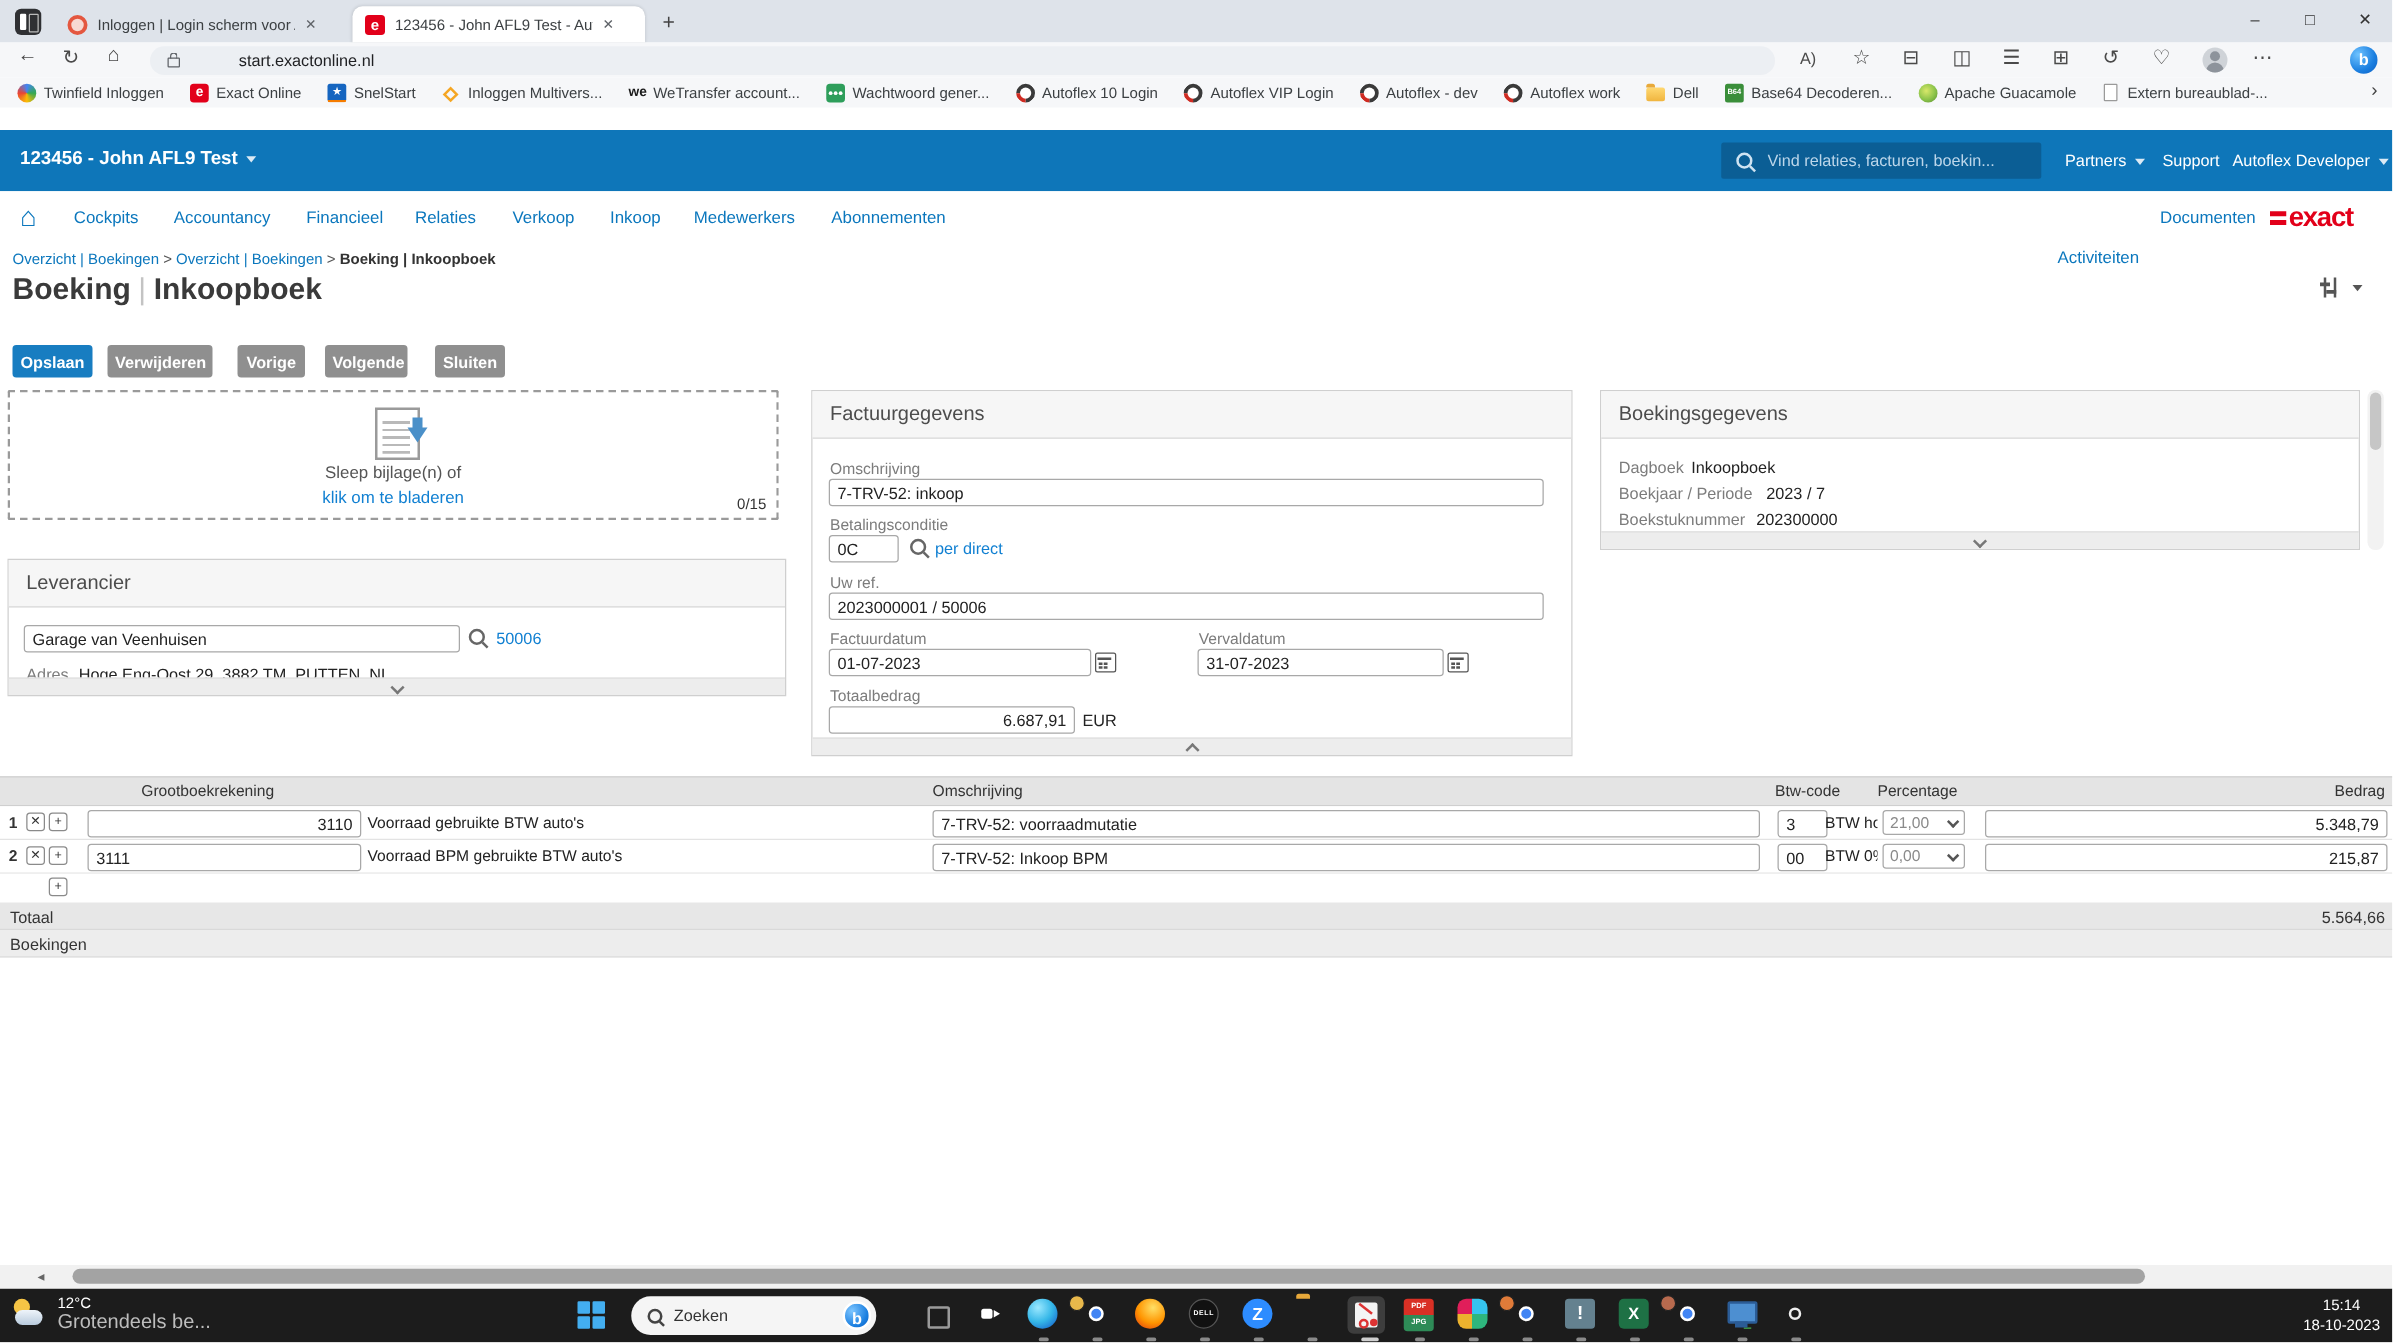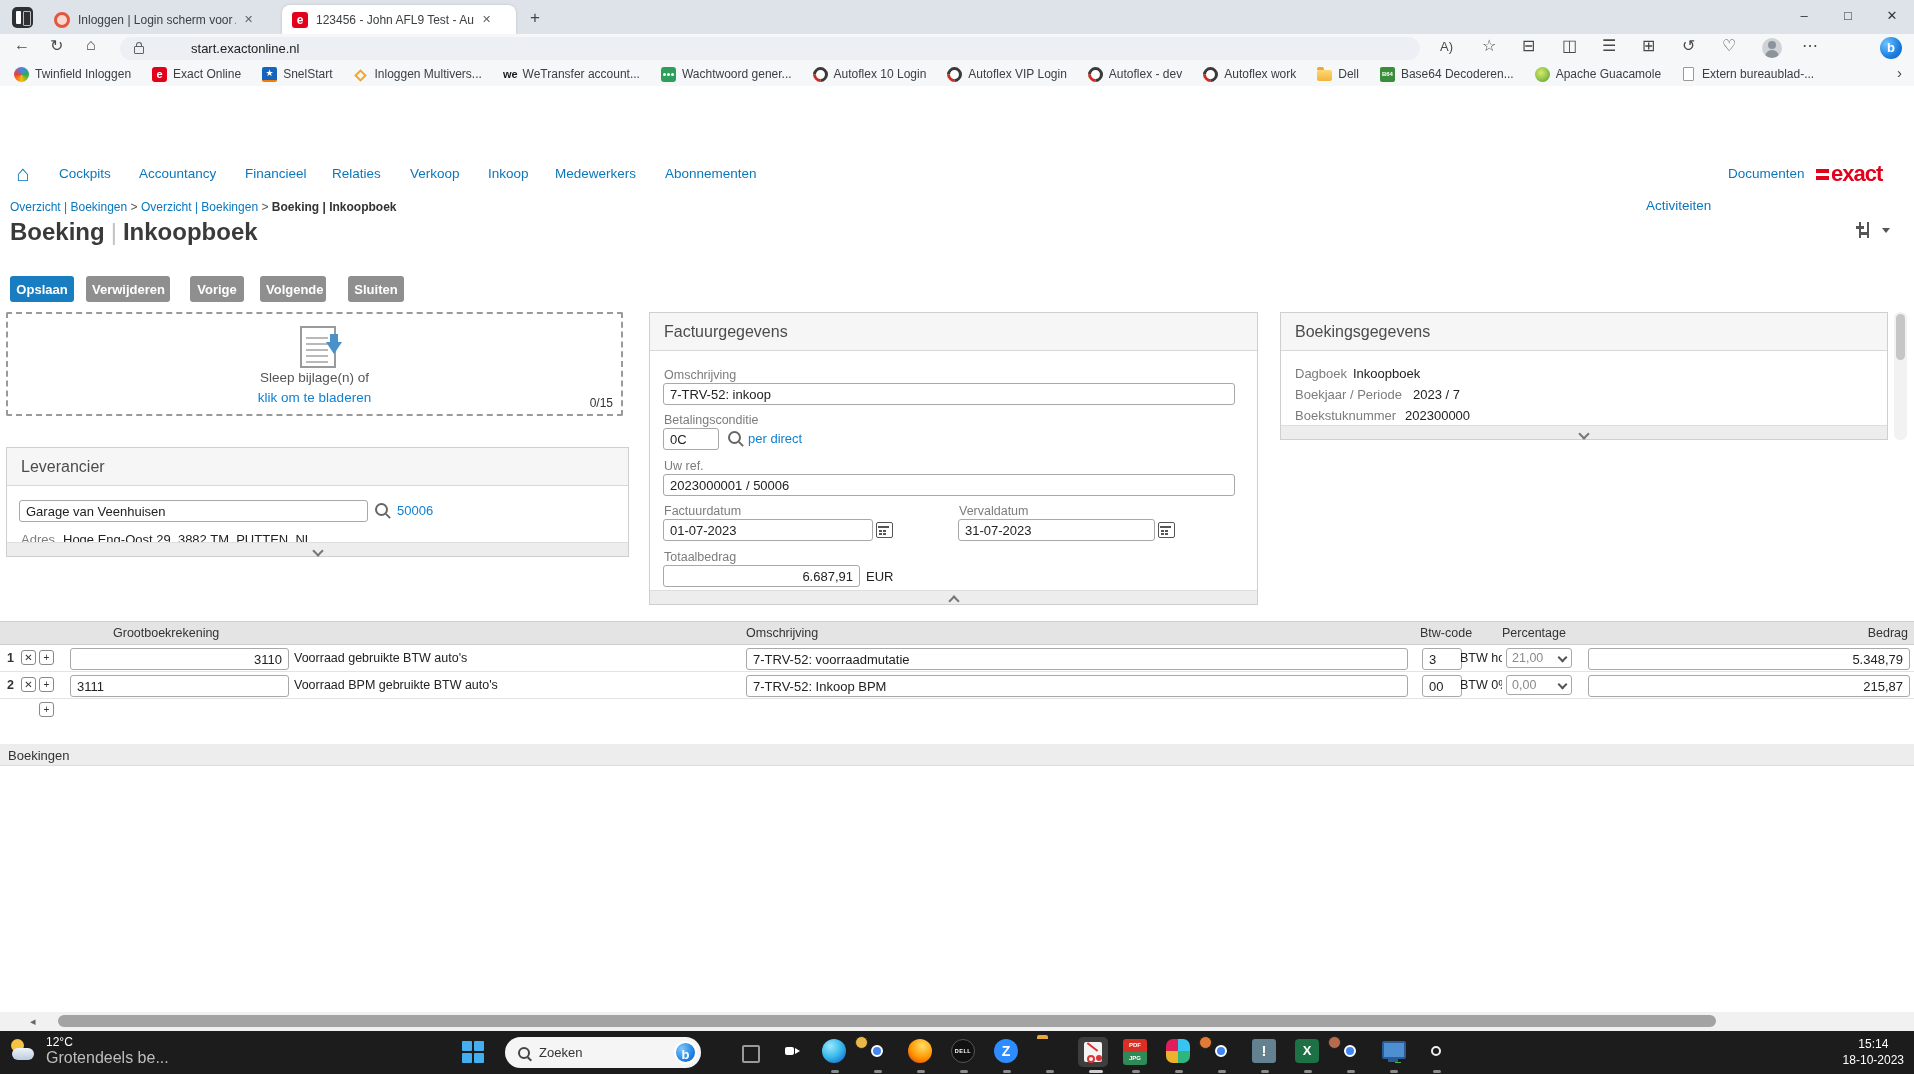--- a/index.html
+++ b/index.html
@@ -286,20 +286,30 @@
         <span class="bmi guac"></span>
         <span>Apache Guacamole</span>
       </span>
     <span class="bm">
         <span class="bmi page"></span>
         <span>Extern bureaublad-...</span>
       </span>
     <span class="bmoverflow">›</span>
   </div>
 
+  <div id="bluebar">
+    <span id="company"><span>123456 - John AFL9 Test</span><span class="wcaret"></span></span>
+    <div id="hdrsearch">
+      <span class="mag" style="margin:0 10px 0 12px;"></span>
+      <input type="text" placeholder="Vind relaties, facturen, boekin..." style="">
+    </div>
+    <span class="hdrlink" style="left:1652px;"><span>Partners</span><span class="wcaret"></span></span>
+    <span class="hdrlink" style="left:1730px;">Support</span>
+    <span class="hdrlink" style="left:1786px;"><span>Autoflex Developer</span><span class="wcaret"></span></span>
+  </div>
 
   <div id="mainnav">
     <span id="homeico">⌂</span>
     <span class="navlink" style="left:59px;">Cockpits</span>
     <span class="navlink" style="left:139px;">Accountancy</span>
     <span class="navlink" style="left:245px;">Financieel</span>
     <span class="navlink" style="left:332px;">Relaties</span>
     <span class="navlink" style="left:410px;">Verkoop</span>
     <span class="navlink" style="left:488px;">Inkoop</span>
     <span class="navlink" style="left:555px;">Medewerkers</span>
@@ -421,20 +431,24 @@
         <span>0,00</span>
         <span class="sc"></span>
       </div>
     <input class="txt amt" style="left: 1588px; top: 3px; width: 308px;" value="215,87">
   </div>
 
   <div class="trowbase" id="trowplus">
     <button class="sbtn" style="left:39px;top:3px;">+</button>
   </div>
 
+  <div class="trowbase" id="ttotal">
+    <span class="sumlbl">Totaal</span>
+    <span class="sumval">5.564,66</span>
+  </div>
   <div class="trowbase" id="tdiff">
     <span class="sumlbl">Boekingen</span>
   </div>
 
   <div id="hscroll">
     <span class="larr">◂</span>
     <div class="thumb"></div>
   </div>
 
   <div id="taskbar">

